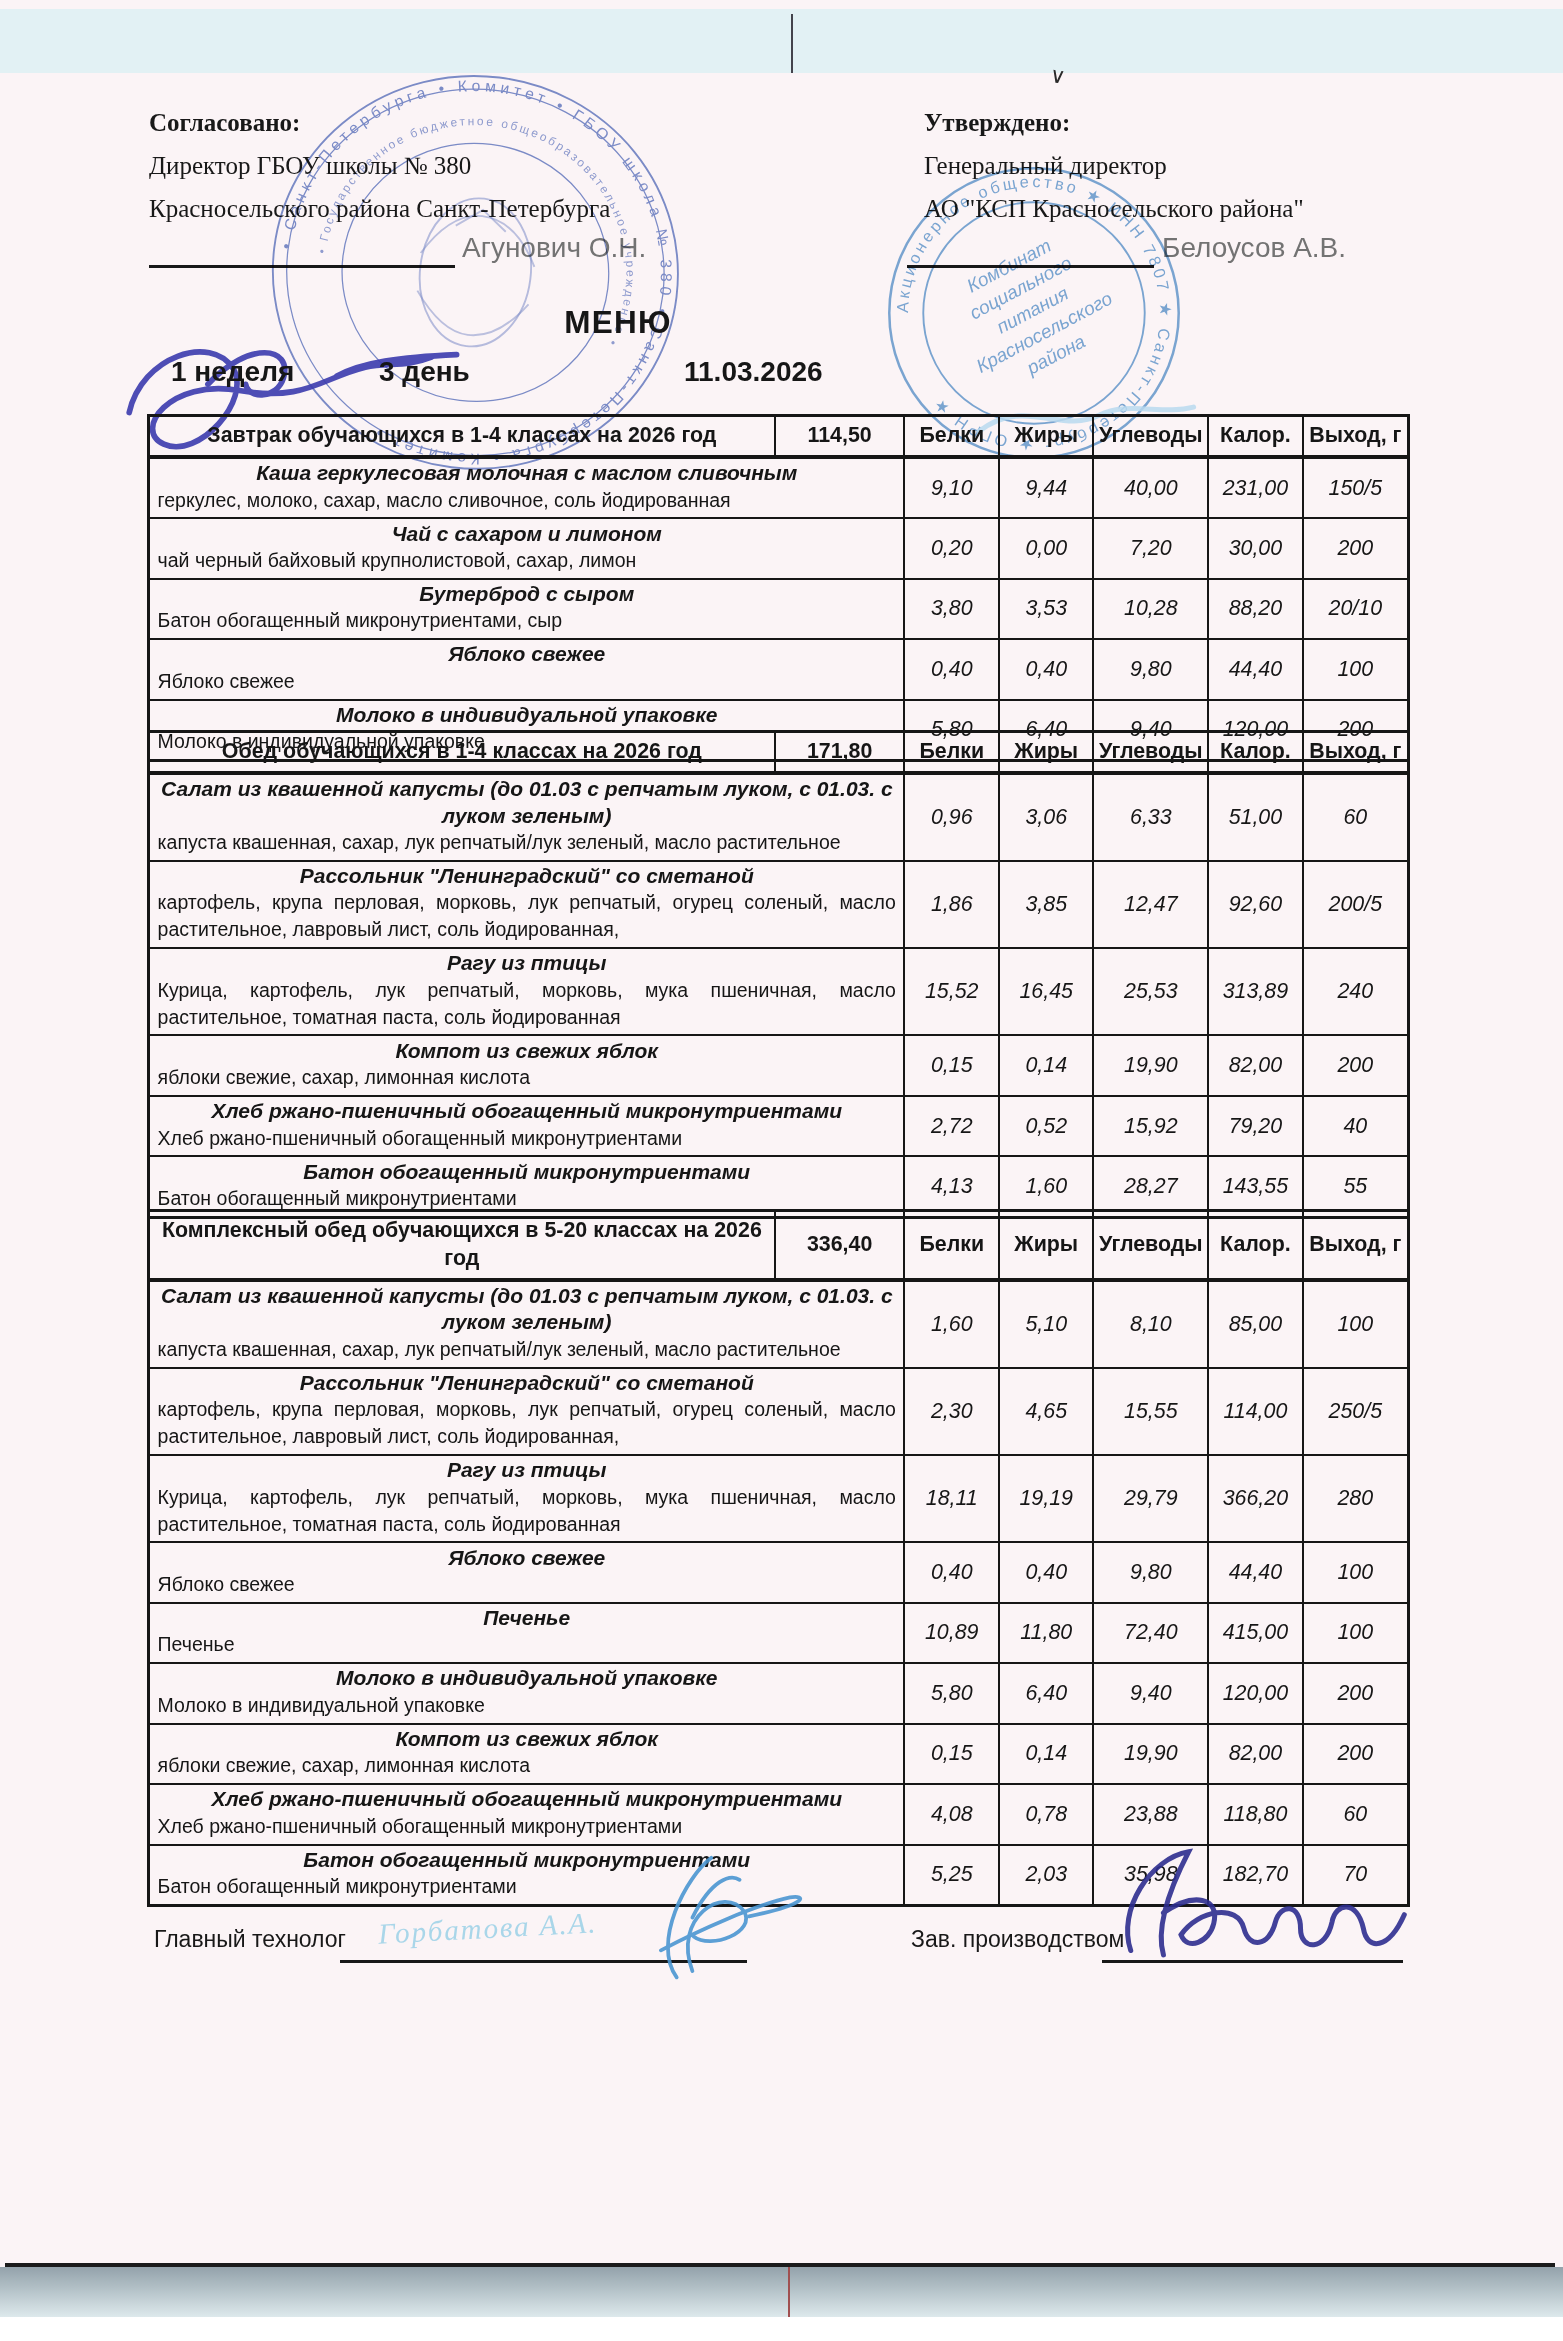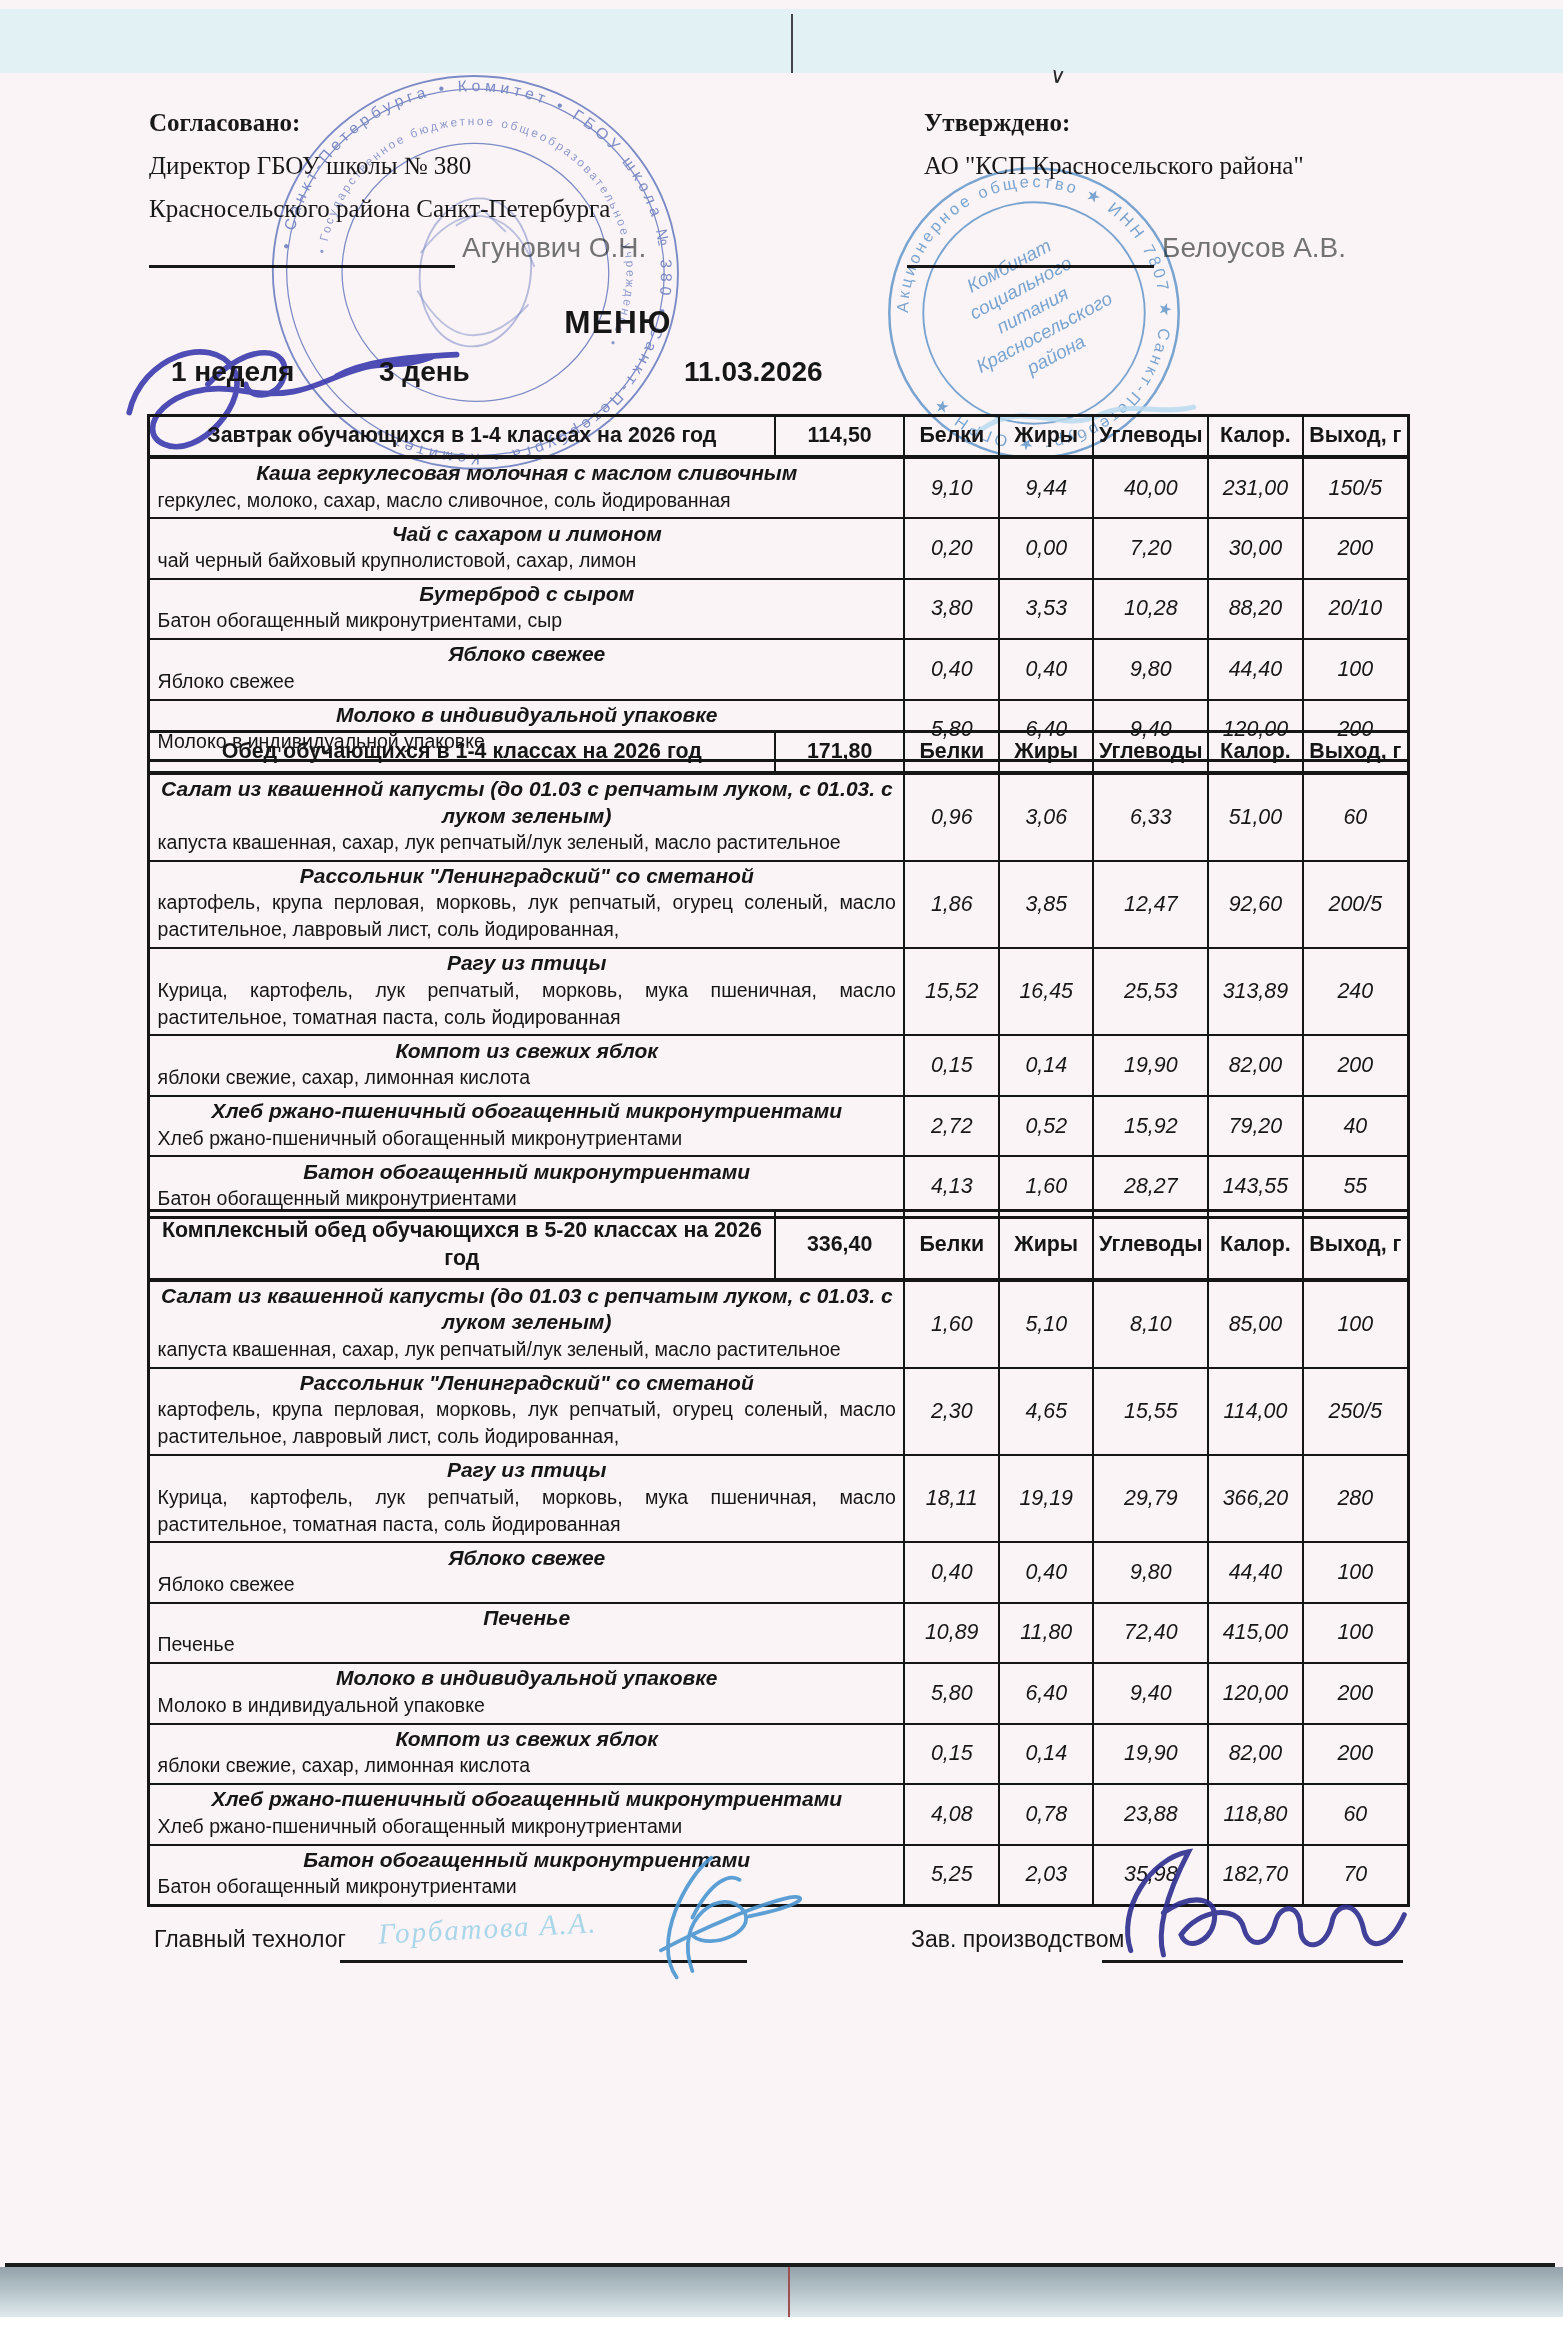--- a/index.html
+++ b/index.html
@@ -55,20 +55,21 @@
   <div class="abs appr serif" style="left:149px;top:101px;">
     <div class="lbl">Согласовано:</div>
     <div>Директор ГБОУ школы № 380</div>
     <div>Красносельского района Санкт-Петербурга</div>
   </div>
   <div class="abs sig-line" style="left:149px;top:265px;width:306px;"></div>
   <div class="abs signer" style="left:462px;top:232px;">Агунович О.Н.</div>
 
   <div class="abs appr serif" style="left:907px;top:101px;margin-left:17px;">
     <div class="lbl">Утверждено:</div>
+    <div>Генеральный директор</div>
     <div>АО "КСП Красносельского района"</div>
   </div>
   <div class="abs sig-line" style="left:907px;top:265px;width:247px;"></div>
   <div class="abs signer" style="left:1162px;top:232px;">Белоусов А.В.</div>
 
   <svg class="abs stamp" style="left:261px;top:71px;opacity:.72;transform:rotate(7deg);" width="428" height="409" viewBox="0 0 680 650">
     <g fill="none" stroke="#4a66bb">
       <ellipse cx="340" cy="320" rx="322" ry="312" stroke-width="3"></ellipse>
       <ellipse cx="340" cy="320" rx="300" ry="291" stroke-width="2"></ellipse>
       <ellipse cx="340" cy="320" rx="212" ry="205" stroke-width="2"></ellipse>

